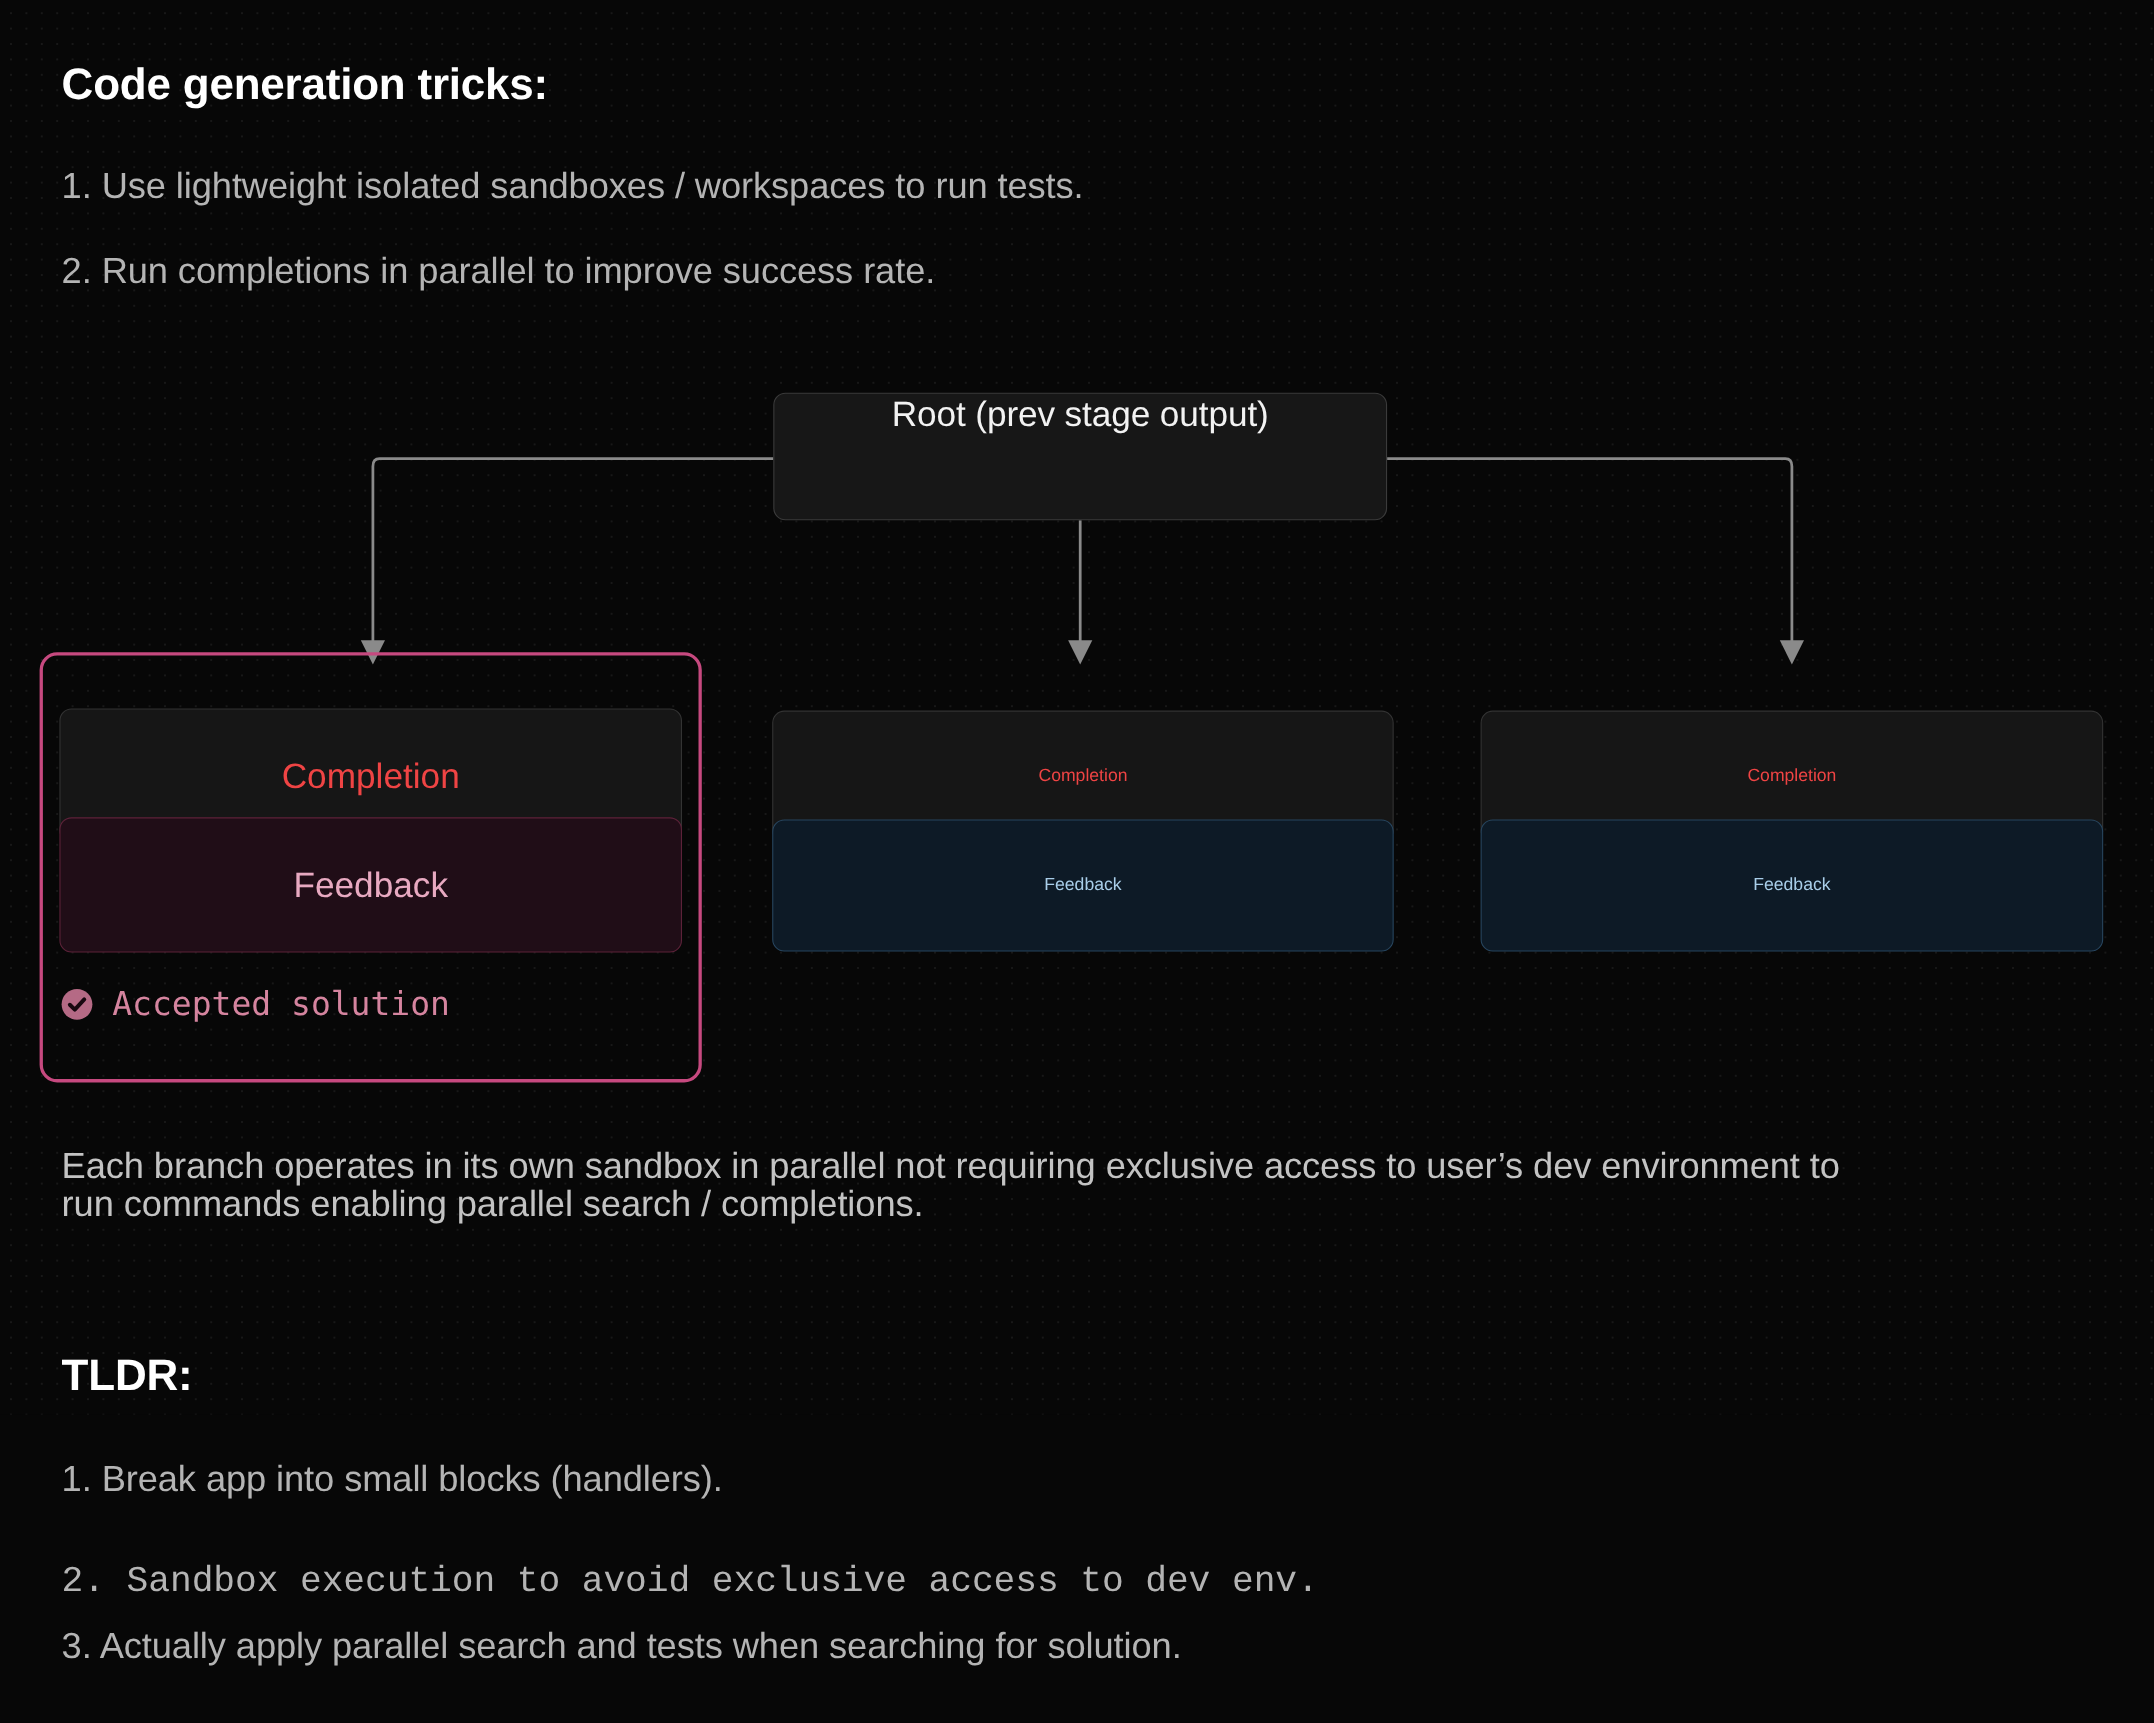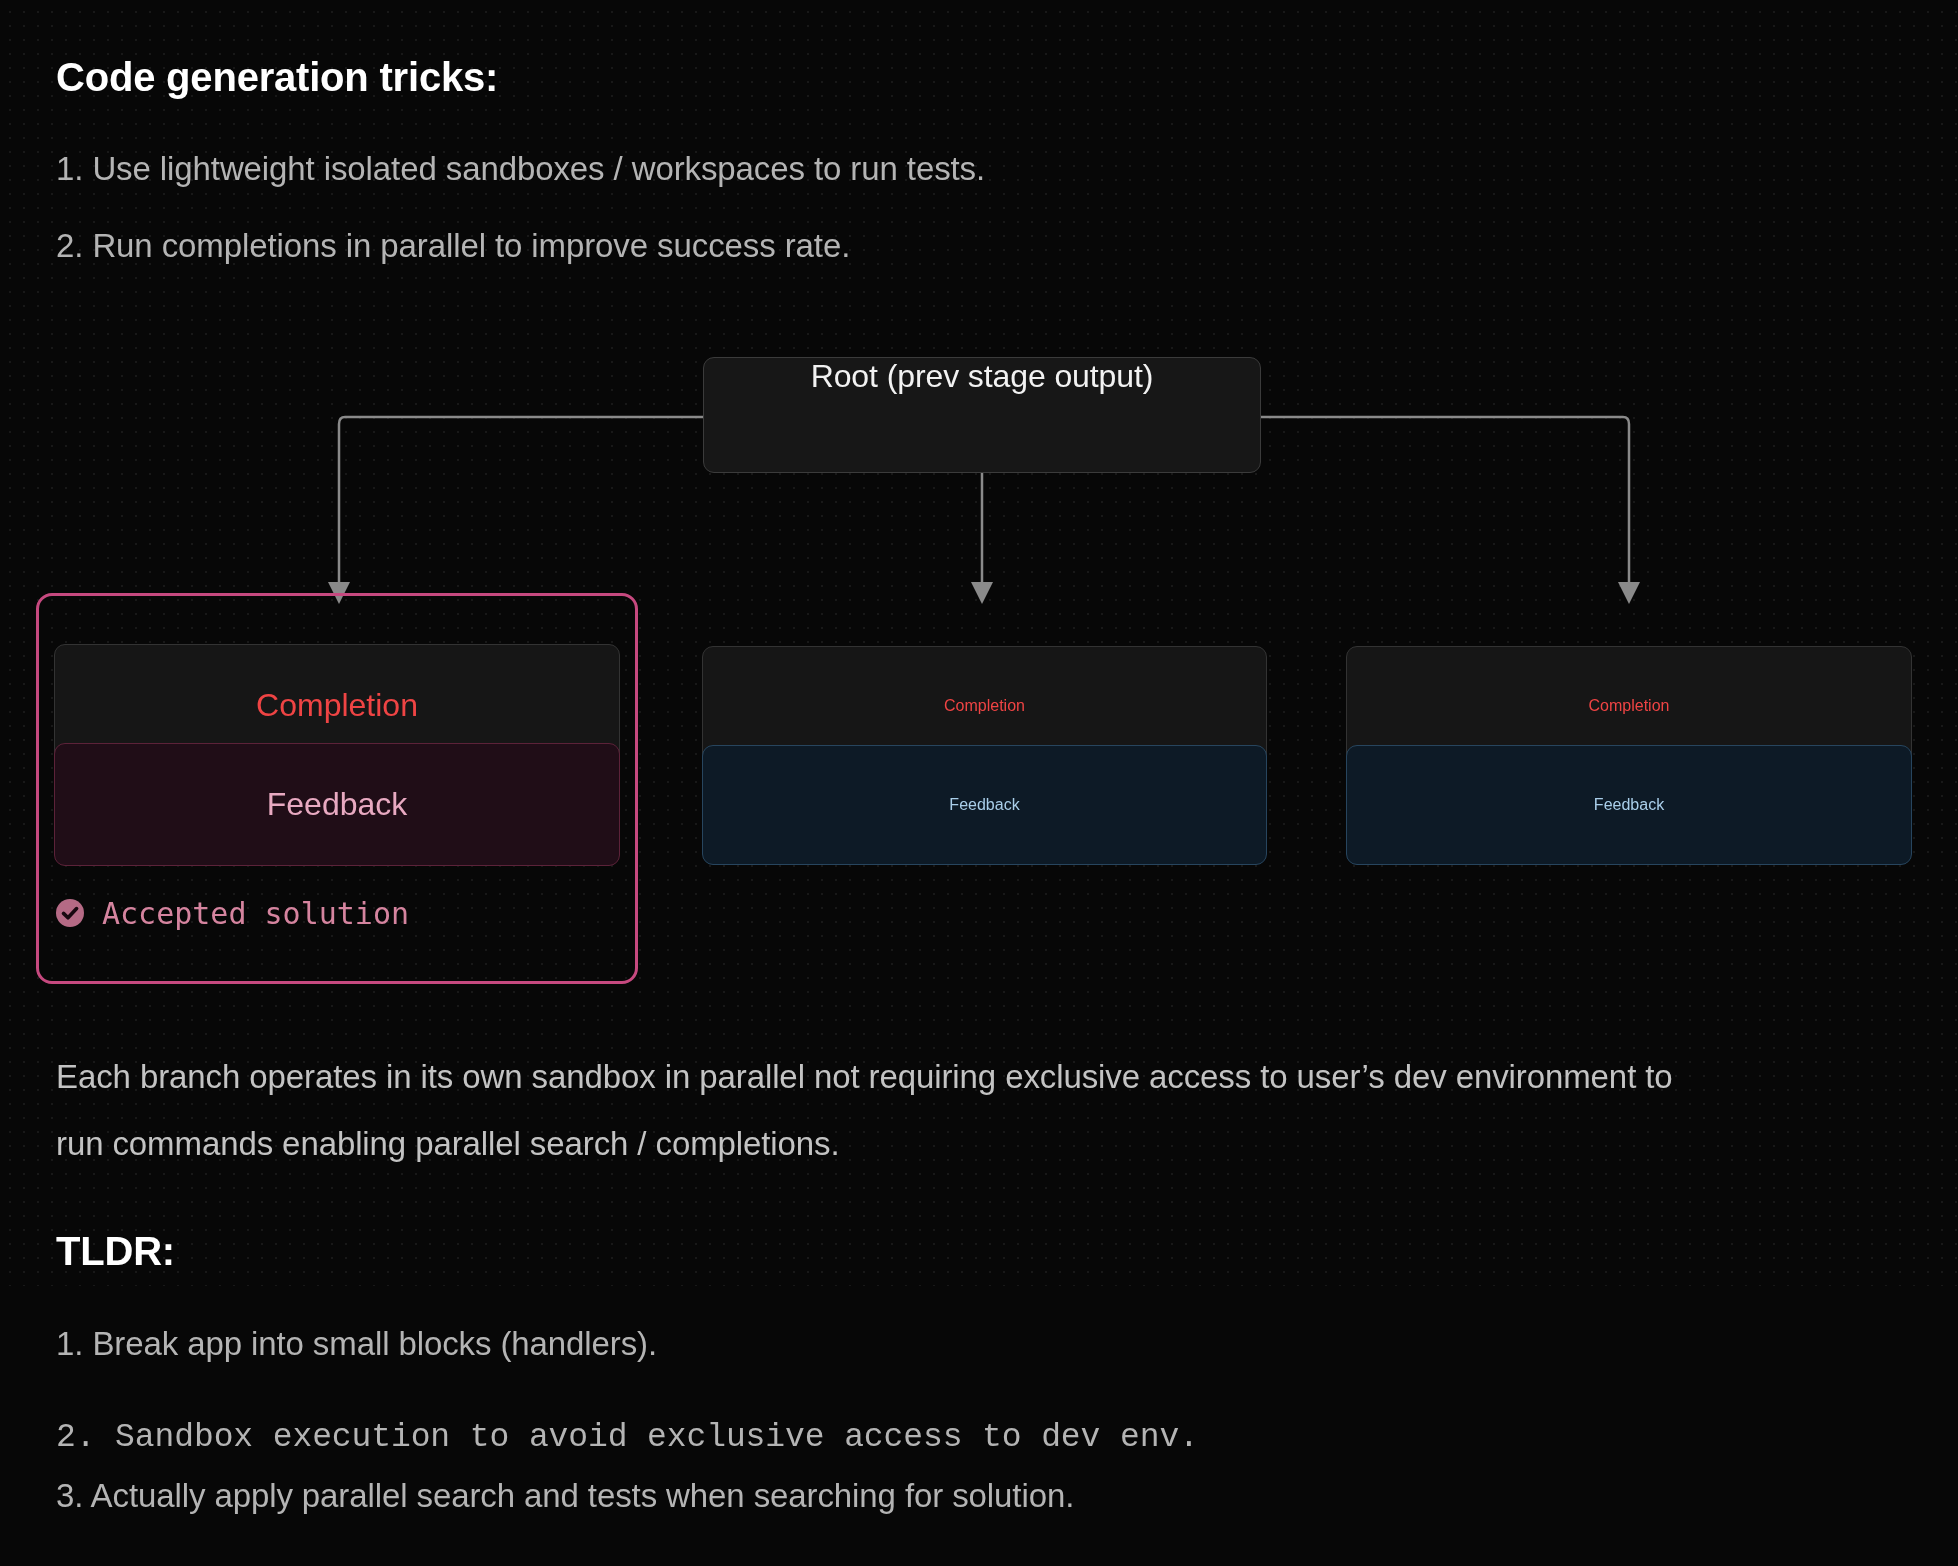--- a/index.html
+++ b/index.html
@@ -38,21 +38,21 @@
     font-size: 33px;
     font-weight: 400;
     letter-spacing: -0.1px;
     white-space: nowrap;
   }
   .para {
     position: absolute;
     color: #c3c3c3;
     font-size: 33px;
     font-weight: 400;
-    line-height: 67px;
+    line-height: 34px;
     letter-spacing: -0.1px;
     width: 1620px;
   }
 
   #tricks-title  { left: 56px; top: 55px; }
   #trick-1       { left: 56px; top: 150px; }
   #trick-2       { left: 56px; top: 227px; }
 
   #explainer     { left: 56px; top: 1043px; }
 

